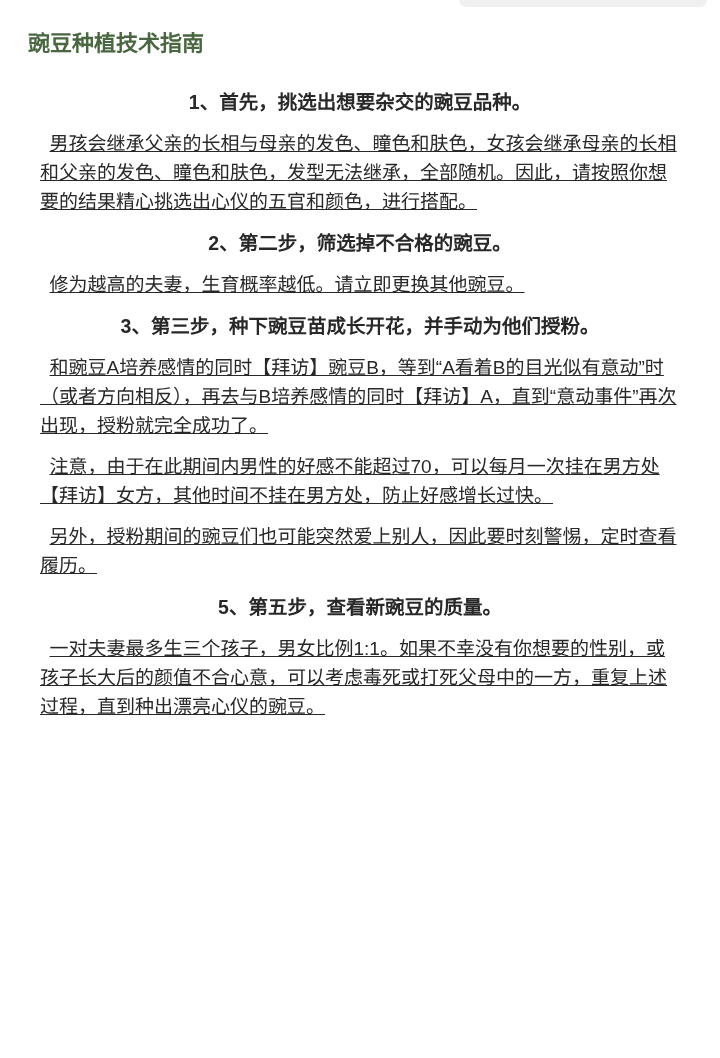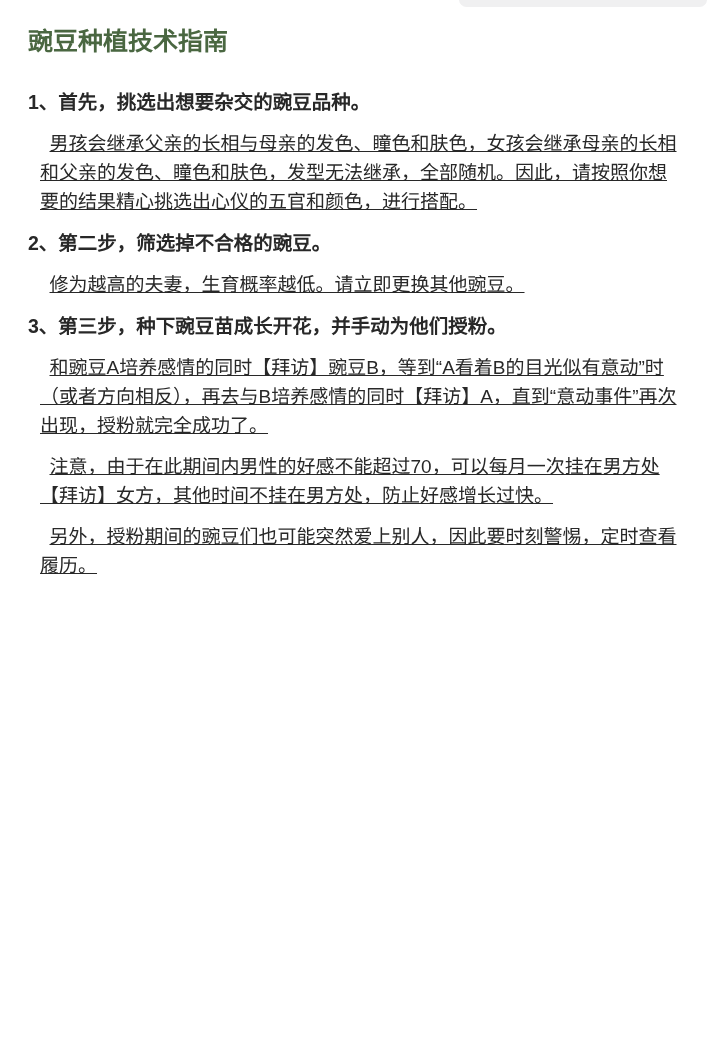--- a/index.html
+++ b/index.html
@@ -26,34 +26,34 @@
     background: var(--floating-bar-color, #f0f0f1);
   }
   .doc {
     padding: 27px 28px 0 28px;
     color: var(--text-color, #282828);
     font-size: 19px;
     line-height: 29px;
   }
   .doc h1 {
     margin: 0 0 28px 0;
-    font-size: 25px;
+    font-size: 22px;
     line-height: 33px;
     font-weight: 700;
     color: var(--title-color, #4a6741);
-    font-family: Liberation Mono, monospace;
   }
   .doc section {
     margin-top: 13px;
   }
   .doc h2 {
     margin: 0;
     font-size: 19.5px;
     line-height: 29px;
     font-weight: 700;
+    text-align: center;
   }
   .doc p {
     margin: 12px;
     text-indent: 0.5em;
     word-break: break-all;
     overflow-wrap: anywhere;
     text-decoration: underline;
   }
 </style>
 </head>
@@ -71,15 +71,19 @@
         <section>
           <h2>2、第二步，筛选掉不合格的豌豆。</h2>
           <p>修为越高的夫妻，生育概率越低。请立即更换其他豌豆。</p>
         </section>
         <section>
           <h2>3、第三步，种下豌豆苗成长开花，并手动为他们授粉。</h2>
           <p>和豌豆A培养感情的同时【拜访】豌豆B，等到“A看着B的目光似有意动”时（或者方向相反），再去与B培养感情的同时【拜访】A，直到“意动事件”再次出现，授粉就完全成功了。</p>
           <p>注意，由于在此期间内男性的好感不能超过70，可以每月一次挂在男方处【拜访】女方，其他时间不挂在男方处，防止好感增长过快。</p>
           <p>另外，授粉期间的豌豆们也可能突然爱上别人，因此要时刻警惕，定时查看履历。</p>
         </section>
+        <section>
+          <h2>5、第五步，查看新豌豆的质量。</h2>
+          <p>一对夫妻最多生三个孩子，男女比例1:1。如果不幸没有你想要的性别，或孩子长大后的颜值不合心意，可以考虑毒死或打死父母中的一方，重复上述过程，直到种出漂亮心仪的豌豆。</p>
+        </section>
       </div>
   </main>
 </div>
 
 </body></html>

